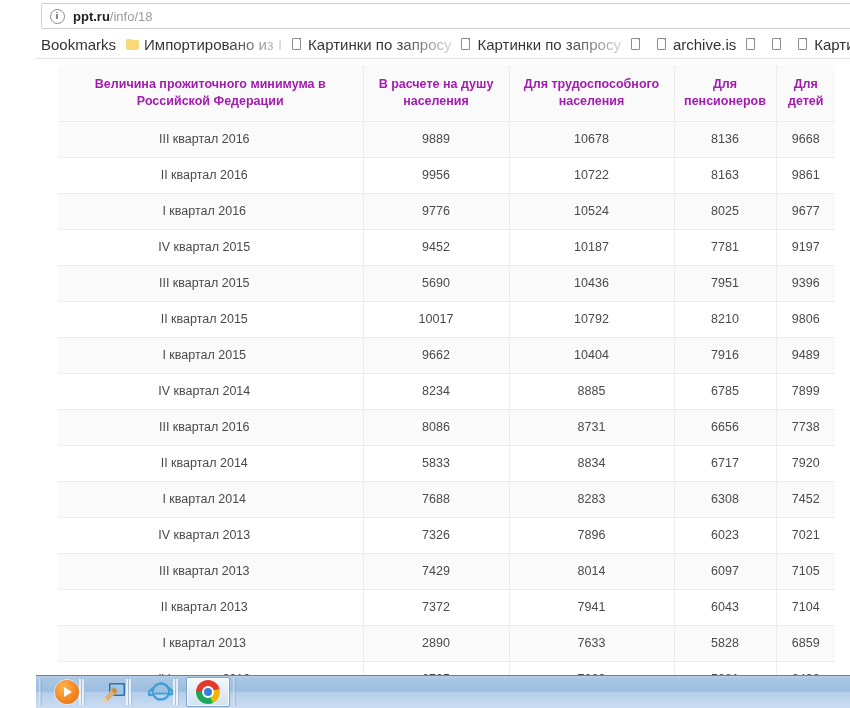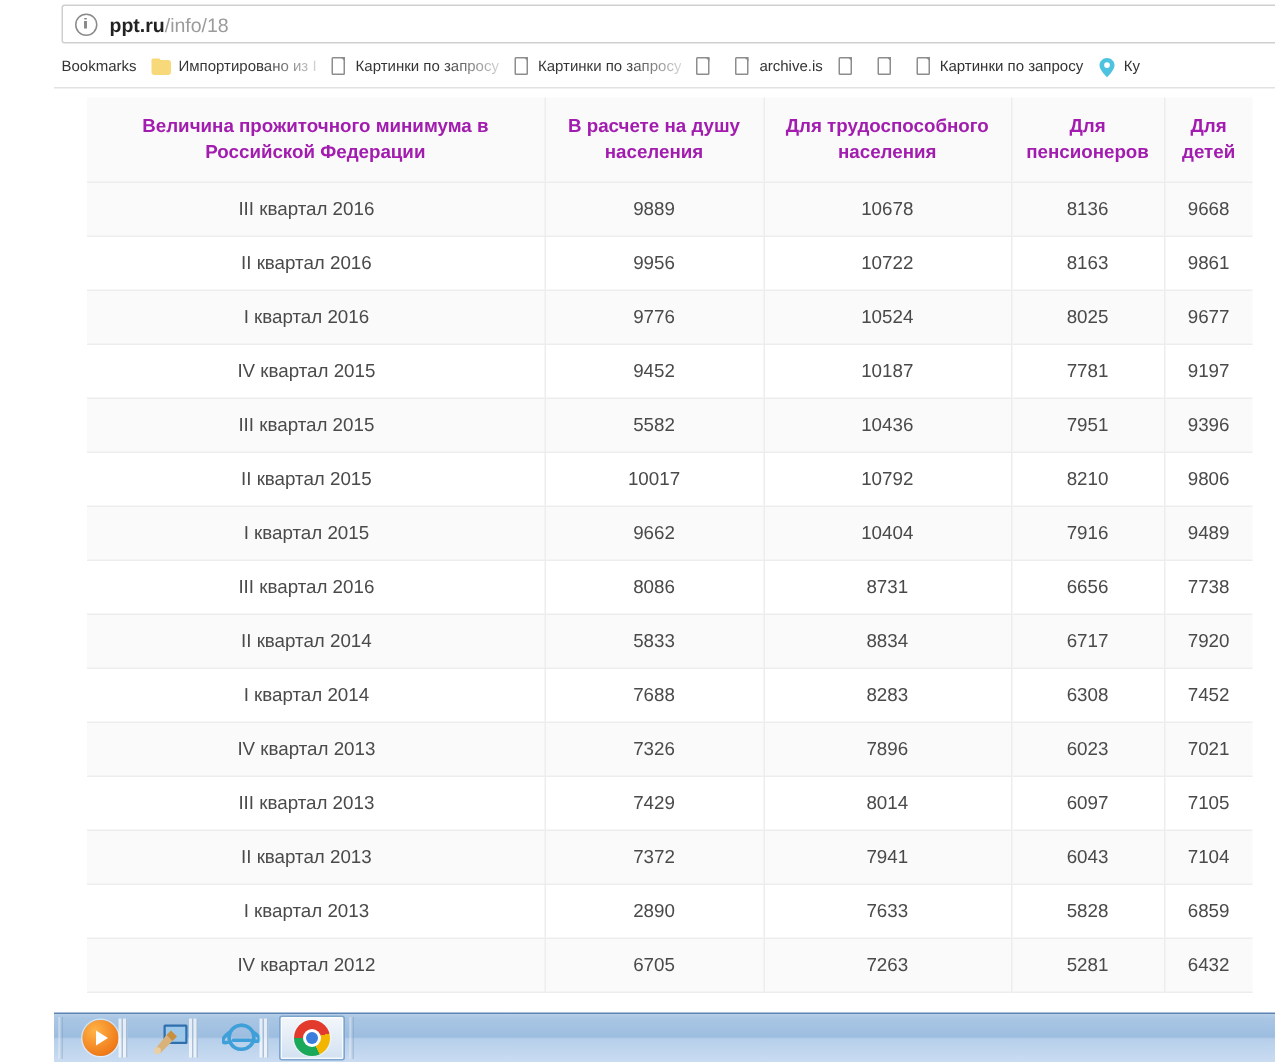--- a/index.html
+++ b/index.html
@@ -99,21 +99,21 @@
     background: #ffffff;
     overflow: hidden;
     white-space: nowrap;
   }
 
   .bm-item {
     display: inline-flex;
     align-items: center;
     height: 21px;
     padding: 0 5px;
-    font-size: 10px;
+    font-size: 15px;
     color: #333333;
     flex: 0 0 auto;
     border-radius: 2px;
   }
   .bm-item .bm-label {
     margin-left: 5px;
     white-space: nowrap;
   }
   .bm-item.no-icon .bm-label { margin-left: 0; }
   .bm-label.partfade {
@@ -459,38 +459,45 @@
         </tr>
         <tr>
           <td class="label-cell">IV квартал 2015</td>
           <td>9452</td>
           <td>10187</td>
           <td>7781</td>
           <td>9197</td>
         </tr>
         <tr>
           <td class="label-cell">III квартал 2015</td>
-          <td>5582</td>
+          <td>5690</td>
           <td>10436</td>
           <td>7951</td>
           <td>9396</td>
         </tr>
         <tr>
           <td class="label-cell">II квартал 2015</td>
           <td>10017</td>
           <td>10792</td>
           <td>8210</td>
           <td>9806</td>
         </tr>
         <tr>
           <td class="label-cell">I квартал 2015</td>
           <td>9662</td>
           <td>10404</td>
           <td>7916</td>
           <td>9489</td>
+        </tr>
+        <tr>
+          <td class="label-cell">IV квартал 2014</td>
+          <td>8234</td>
+          <td>8885</td>
+          <td>6785</td>
+          <td>7899</td>
         </tr>
         <tr>
           <td class="label-cell">III квартал 2016</td>
           <td>8086</td>
           <td>8731</td>
           <td>6656</td>
           <td>7738</td>
         </tr>
         <tr>
           <td class="label-cell">II квартал 2014</td>

